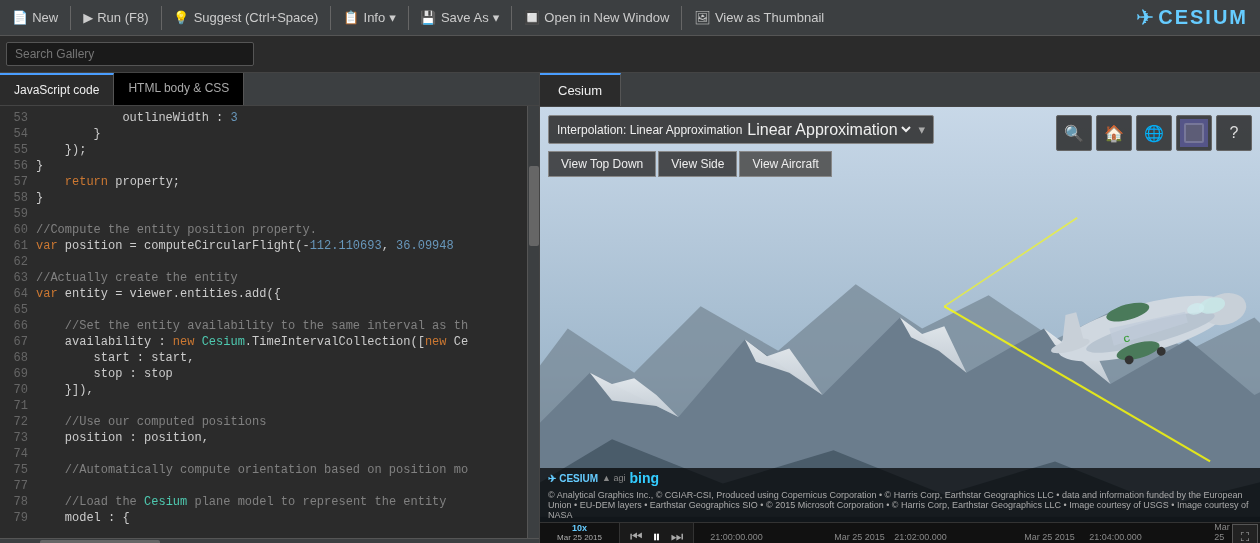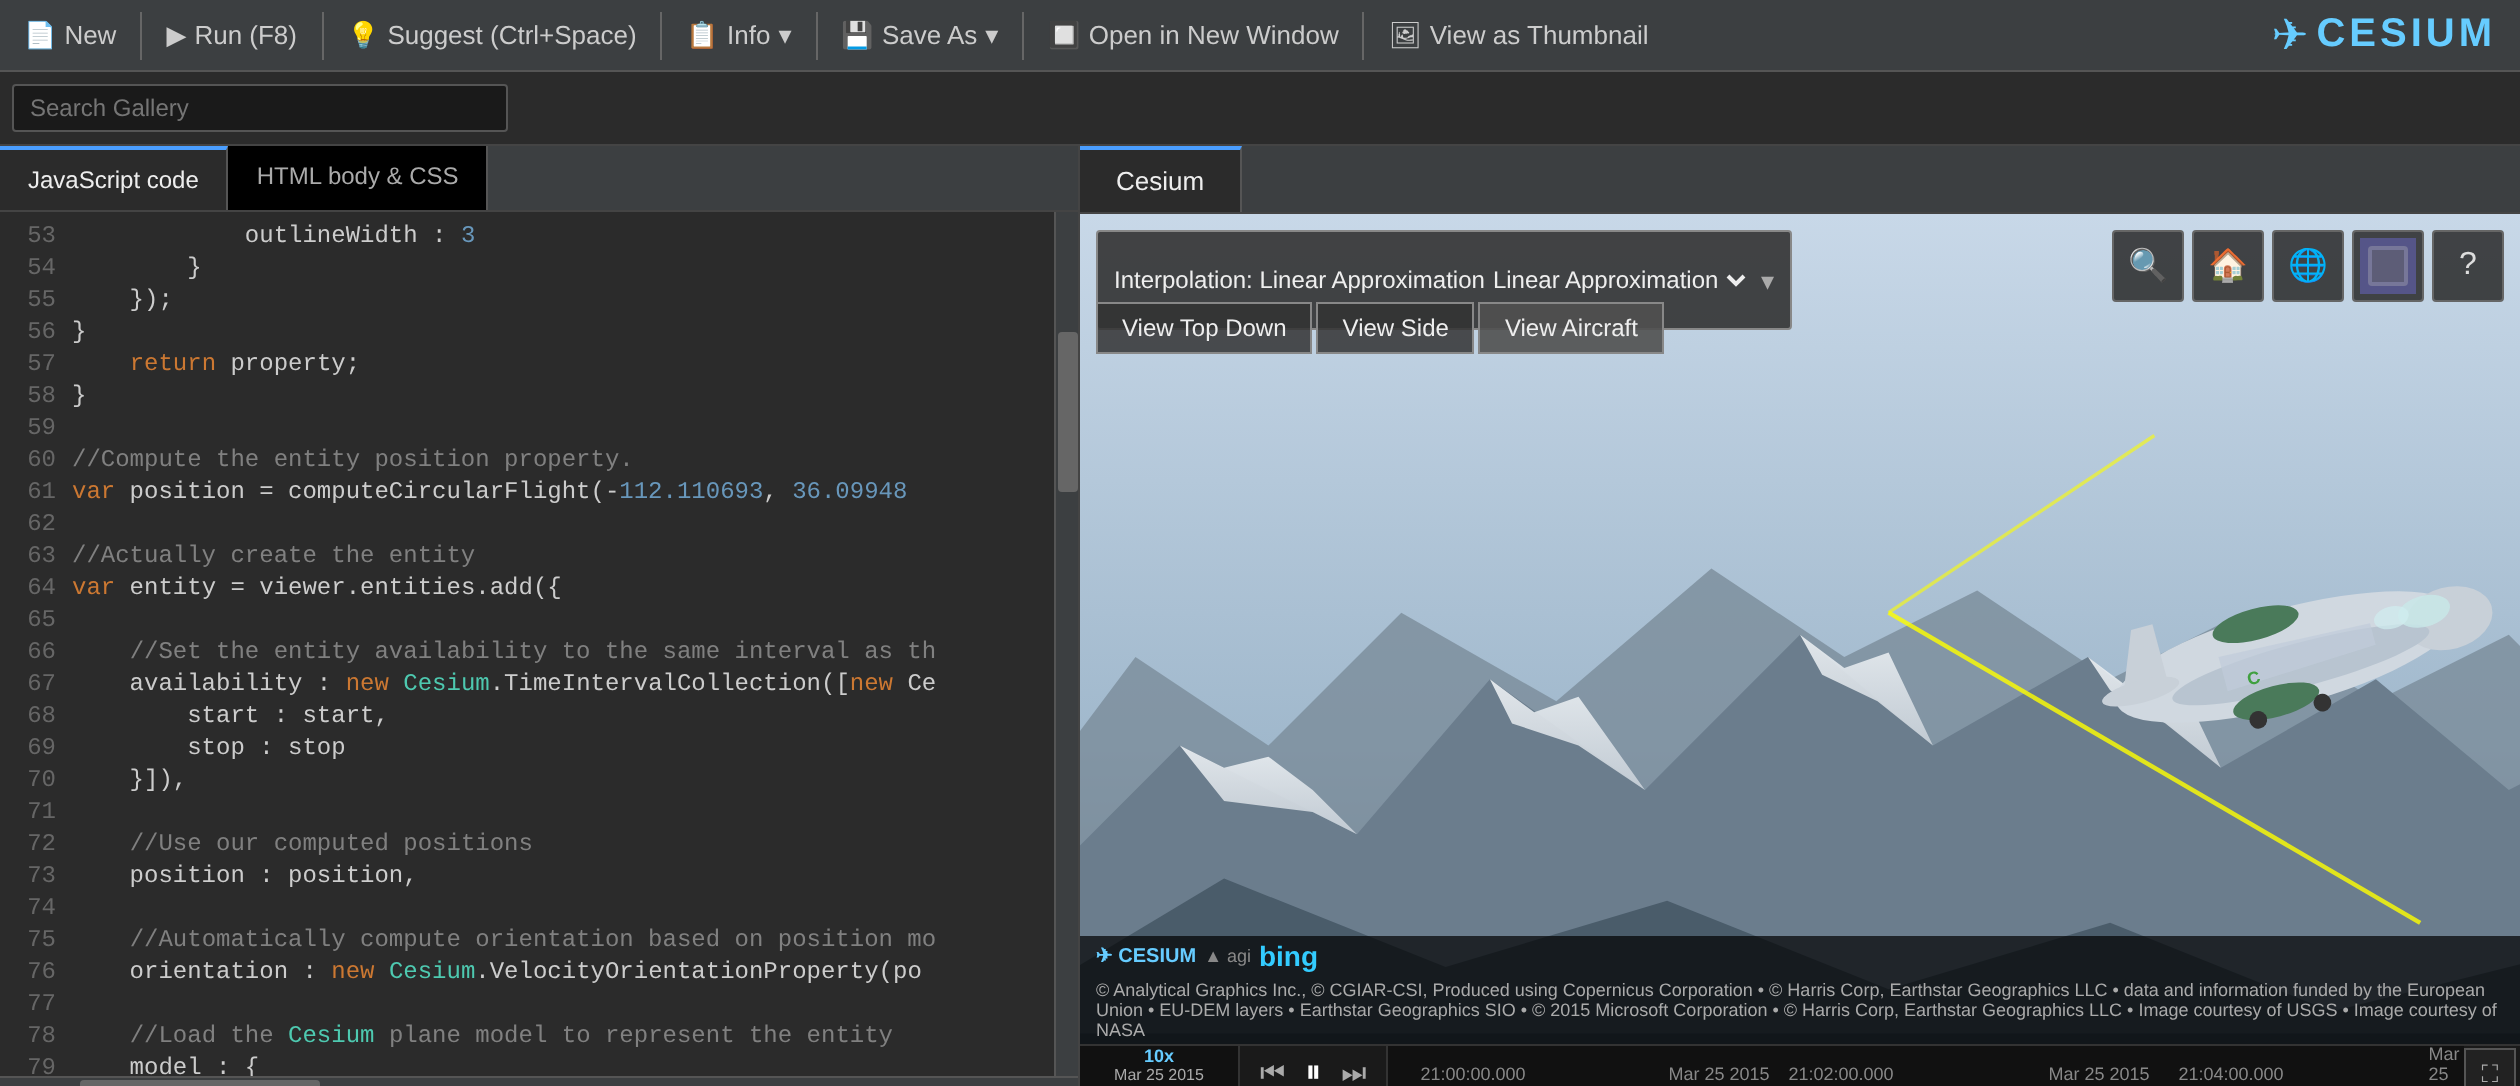--- a/index.html
+++ b/index.html
@@ -205,21 +205,21 @@
       display: flex;
       align-items: center;
       justify-content: space-between;
       pointer-events: none;
     }
     #interpolation-bar {
       display: flex;
       align-items: center;
       background: rgba(50,50,50,0.9);
       border: 1px solid #888;
-      padding: 16px 8px;
+      padding: 4px 8px;
       border-radius: 2px;
       pointer-events: all;
     }
     #interpolation-bar select {
       background: transparent;
       border: none;
       color: #eee;
       font-size: 12px;
       outline: none;
       cursor: pointer;
@@ -511,24 +511,20 @@
           </div>
           <div class="code-line">
             <span class="line-num">74</span>
             <span class="line-code"></span>
           </div>
           <div class="code-line">
             <span class="line-num">75</span>
             <span class="line-code">    <span class="c-comment">//Automatically compute orientation based on position mo</span></span>
           </div>
           <div class="code-line">
-            <span class="line-num">76</span>
-            <span class="line-code">    orientation : <span class="c-keyword">new</span> <span class="c-type">Cesium</span>.VelocityOrientationProperty(po</span>
-          </div>
-          <div class="code-line">
             <span class="line-num">77</span>
             <span class="line-code"></span>
           </div>
           <div class="code-line">
             <span class="line-num">78</span>
             <span class="line-code">    <span class="c-comment">//Load the <span class="c-type">Cesium</span> plane model to represent the entity</span></span>
           </div>
           <div class="code-line">
             <span class="line-num">79</span>
             <span class="line-code">    model : {</span>
@@ -615,21 +611,21 @@
           <ellipse cx="50" cy="-5" rx="8" ry="5" fill="#d0eef0" opacity="0.7"></ellipse>
 
           <ellipse cx="10" cy="24" rx="4" ry="4" fill="#333"></ellipse>
           <ellipse cx="-20" cy="24" rx="4" ry="4" fill="#333"></ellipse>
         </g>
       </svg>
 
       <div id="viewport-toolbar">
         <div id="interpolation-bar">
           <span style="color:#eee;font-size:12px;">Interpolation: Linear Approximation</span>
-          <select style="background:transparent;border:none;color:#eee;font-size:12px;cursor:pointer;outline:none;">
+          <select style="background:transparent;border:none;color:#eee;font-size:16px;cursor:pointer;outline:none;text-align:center;">
             <option>Linear Approximation</option>
             <option>Hermite Polynomial</option>
             <option>Lagrange Polynomial</option>
           </select>
           <span style="color:#aaa;margin-left:4px;">▾</span>
         </div>
       </div>
 
       <div id="view-buttons">
         <button class="view-btn">

